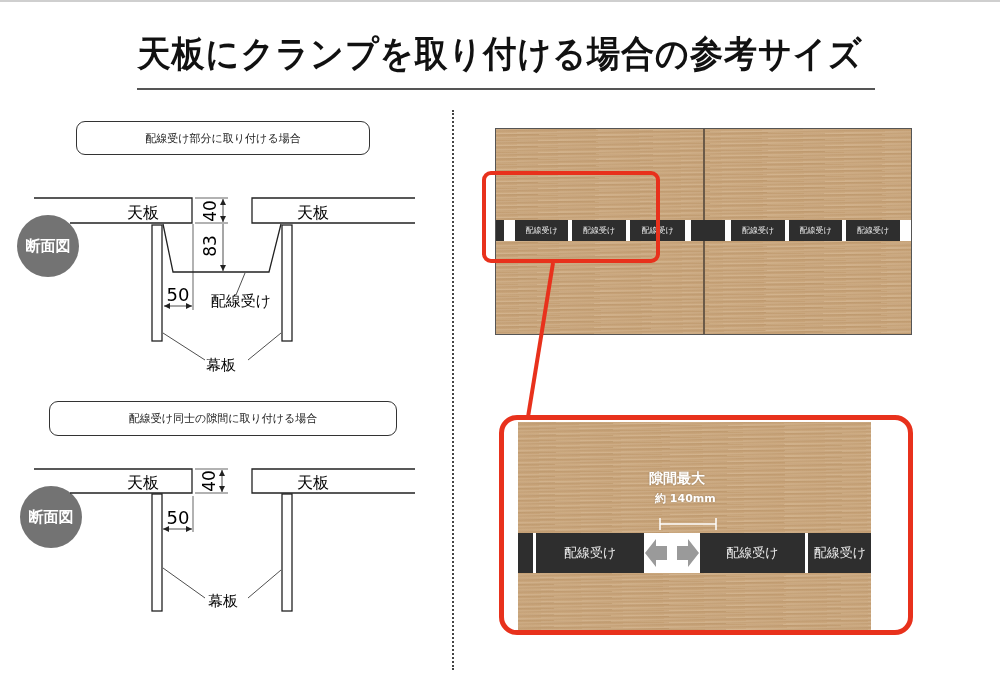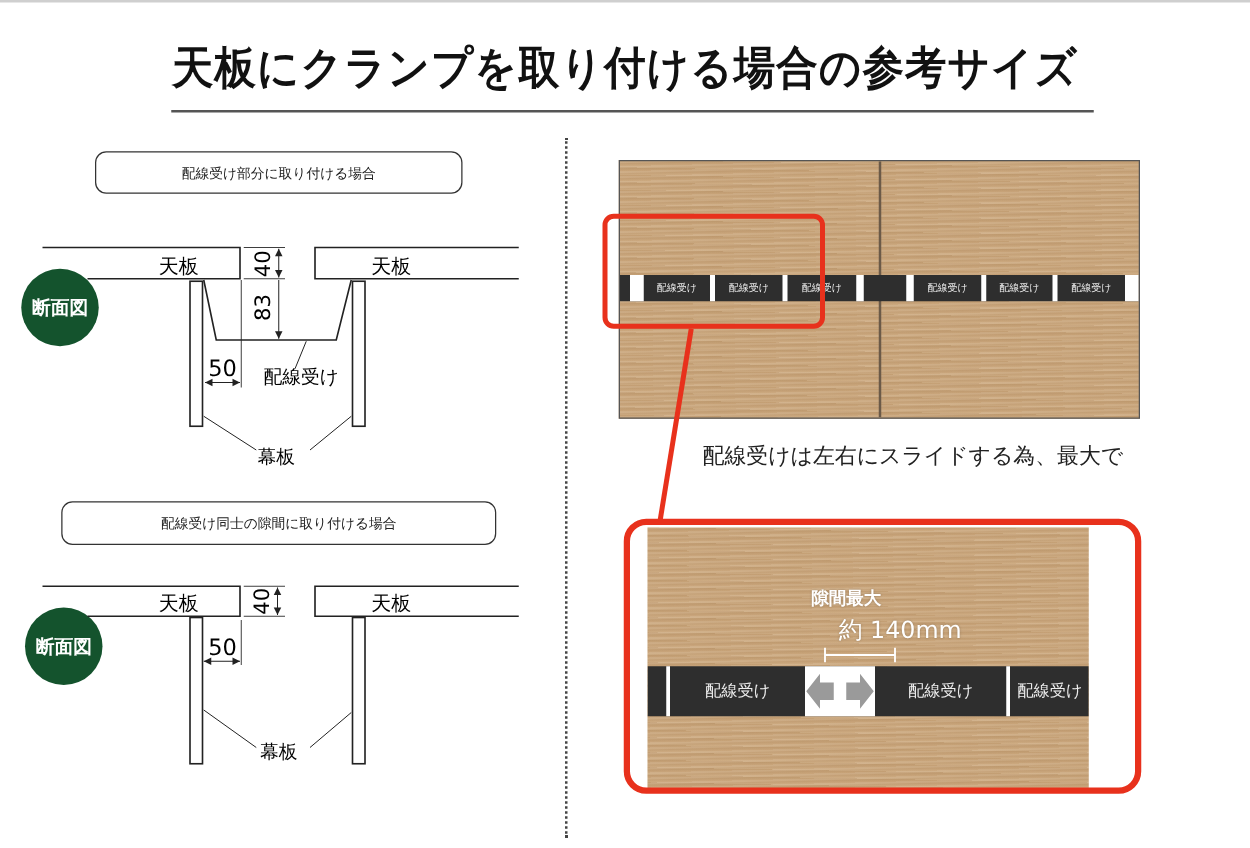--- a/index.html
+++ b/index.html
@@ -2,21 +2,21 @@
 <html><head>
 <meta charset="utf-8">
 <style>
   html,body{margin:0;padding:0;background:#fff;}
   body{width:1000px;height:678px;position:relative;overflow:hidden;font-family:"DejaVu Sans","Liberation Sans",sans-serif;color:#222;}
   .topline{position:absolute;left:0;top:0;width:1000px;height:2px;background:#cfcfcf;}
   .title{position:absolute;left:0;top:30px;width:1000px;text-align:center;font-size:36px;font-weight:bold;letter-spacing:1px;color:#111;transform:scaleX(0.92);}
   .title-rule{position:absolute;left:137px;top:88px;width:738px;height:2px;background:#555;}
   .vdiv{position:absolute;left:452px;top:110px;height:560px;border-left:2px dotted #444;}
   .pill{position:absolute;border:1.5px solid #333;border-radius:9px;background:#fff;font-size:11px;color:#222;display:flex;align-items:center;justify-content:center;white-space:nowrap;}
-  .secbadge{position:absolute;width:62px;height:62px;border-radius:50%;background:#14532d;color:#fff;font-size:15px;font-weight:bold;display:flex;align-items:center;justify-content:center;}
+  .secbadge{position:absolute;width:62px;height:62px;border-radius:50%;background:#737373;color:#fff;font-size:15px;font-weight:bold;display:flex;align-items:center;justify-content:center;}
   svg text{font-family:"DejaVu Sans","Liberation Sans",sans-serif;}
   .wood{background:
      repeating-linear-gradient(178.6deg, rgba(255,255,255,0.08) 0px, rgba(255,255,255,0.08) 1px, rgba(120,80,40,0.08) 2px, rgba(120,80,40,0) 4px),
      repeating-linear-gradient(181deg, rgba(160,120,70,0.12) 0px, rgba(160,120,70,0) 3px, rgba(255,240,210,0.1) 6px),
      #c9a57b;}
   .photo-top{position:absolute;left:495px;top:128px;width:417px;height:207px;border:1.5px solid #555;box-sizing:border-box;overflow:hidden;}
   .photo-top .seam{position:absolute;left:207px;top:0;width:2px;height:100%;background:#6b5a48;}
   .rail{position:absolute;background:#2e2e2e;display:flex;align-items:center;}
   .rail .wgap{background:#fff;height:100%;}
   .rail .seg{color:#eee;display:flex;align-items:center;justify-content:center;white-space:nowrap;}
@@ -127,26 +127,25 @@
     <div class="wgap" style="width:11px;"></div>
   </div>
 </div>
 <div class="redbox1"></div>
 
 <svg style="position:absolute;left:0;top:0;" width="1000" height="678">
   <line x1="553" y1="263" x2="528" y2="417" stroke="#e8311c" stroke-width="4"></line>
 </svg>
 
 <div class="note">
-  <div>配線受けは左右にスライドする為、最大で</div>
 </div>
 
 <div class="photo-bot wood">
   <div class="gaplbl" style="left:131px;top:48px;">隙間最大</div>
-  <div class="gaplbl" style="left:137px;top:69px;font-size:19px;font-weight:normal;margin-left:16px;">約 140mm</div>
+  <div class="gaplbl" style="left:137px;top:69px;font-size:11px;font-weight:bold;">約 140mm</div>
   <svg style="position:absolute;left:140px;top:96px;" width="66" height="12">
     <line x1="2" y1="6" x2="58" y2="6" stroke="#fff" stroke-width="1.5"></line>
     <line x1="2" y1="0" x2="2" y2="12" stroke="#fff" stroke-width="1.5"></line>
     <line x1="58" y1="0" x2="58" y2="12" stroke="#fff" stroke-width="1.5"></line>
   </svg>
   <div class="rail" style="left:0;top:111px;width:100%;height:40px;font-size:13px;">
     <div style="width:17px;height:100%;"></div>
     <div class="wgap" style="width:4px;"></div>
     <div class="seg" style="width:122px;">配線受け</div>
     <div class="wgap" style="width:58px;display:flex;align-items:center;justify-content:center;">

